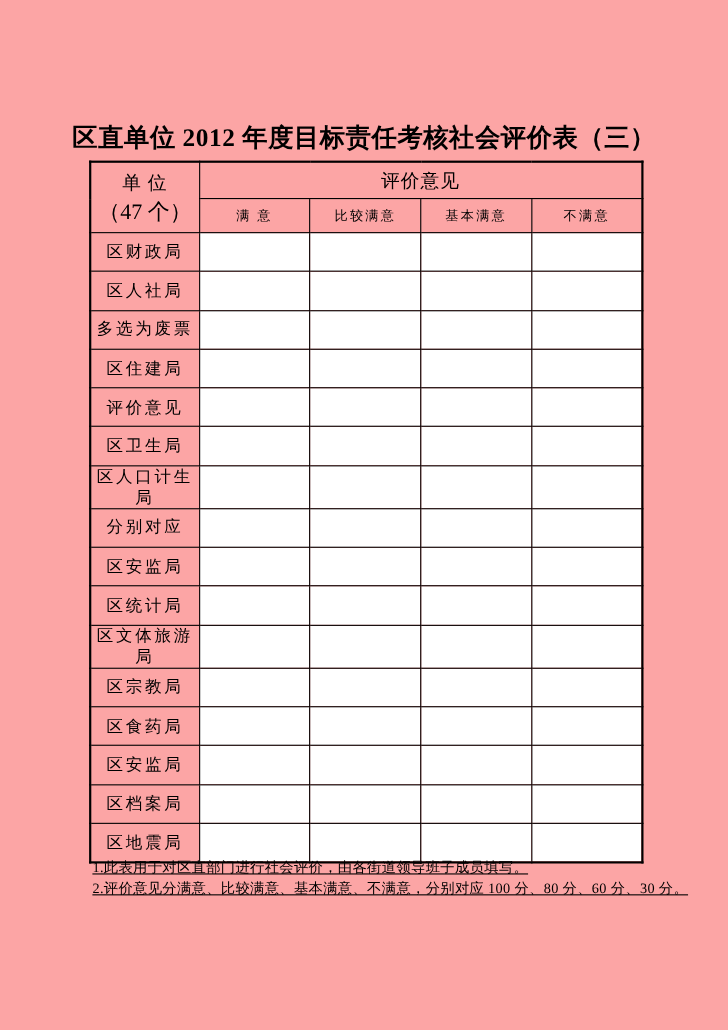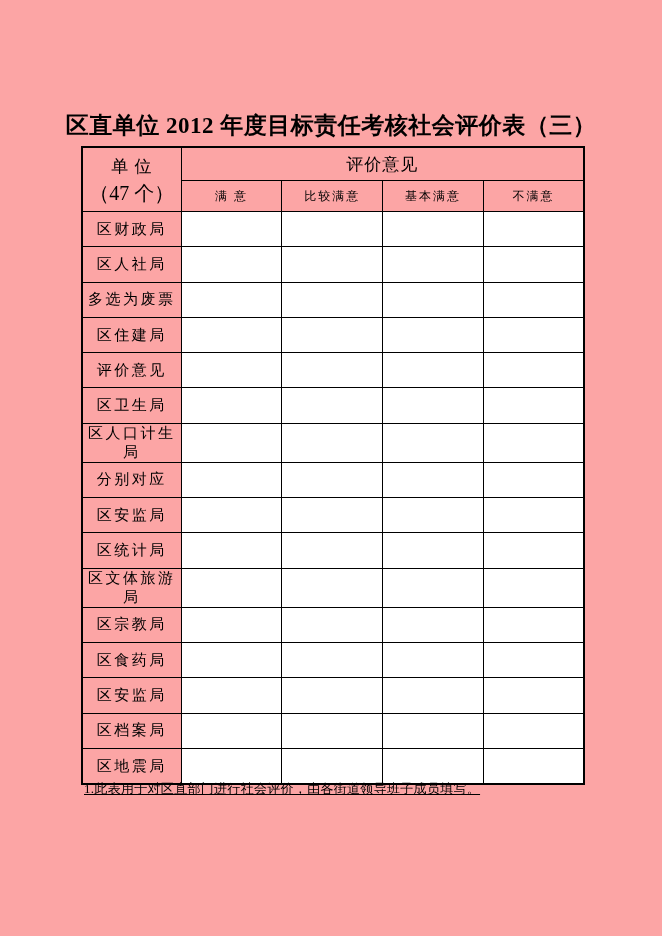--- a/index.html
+++ b/index.html
@@ -233,15 +233,16 @@
             <td class="rating-cell"></td>
             <td class="rating-cell"></td>
             <td class="rating-cell"></td>
           </tr>
         </tbody>
     </table>
   </div>
 
   <div class="notes">
     <div class="note-line">1.此表用于对区直部门进行社会评价，由各街道领导班子成员填写。</div>
+    <div class="note-line">2.评价意见分满意、比较满意、基本满意、不满意，分别对应 100 分、80 分、60 分、30 分。</div>
   </div>
 
 </div>
 
 </body></html>

